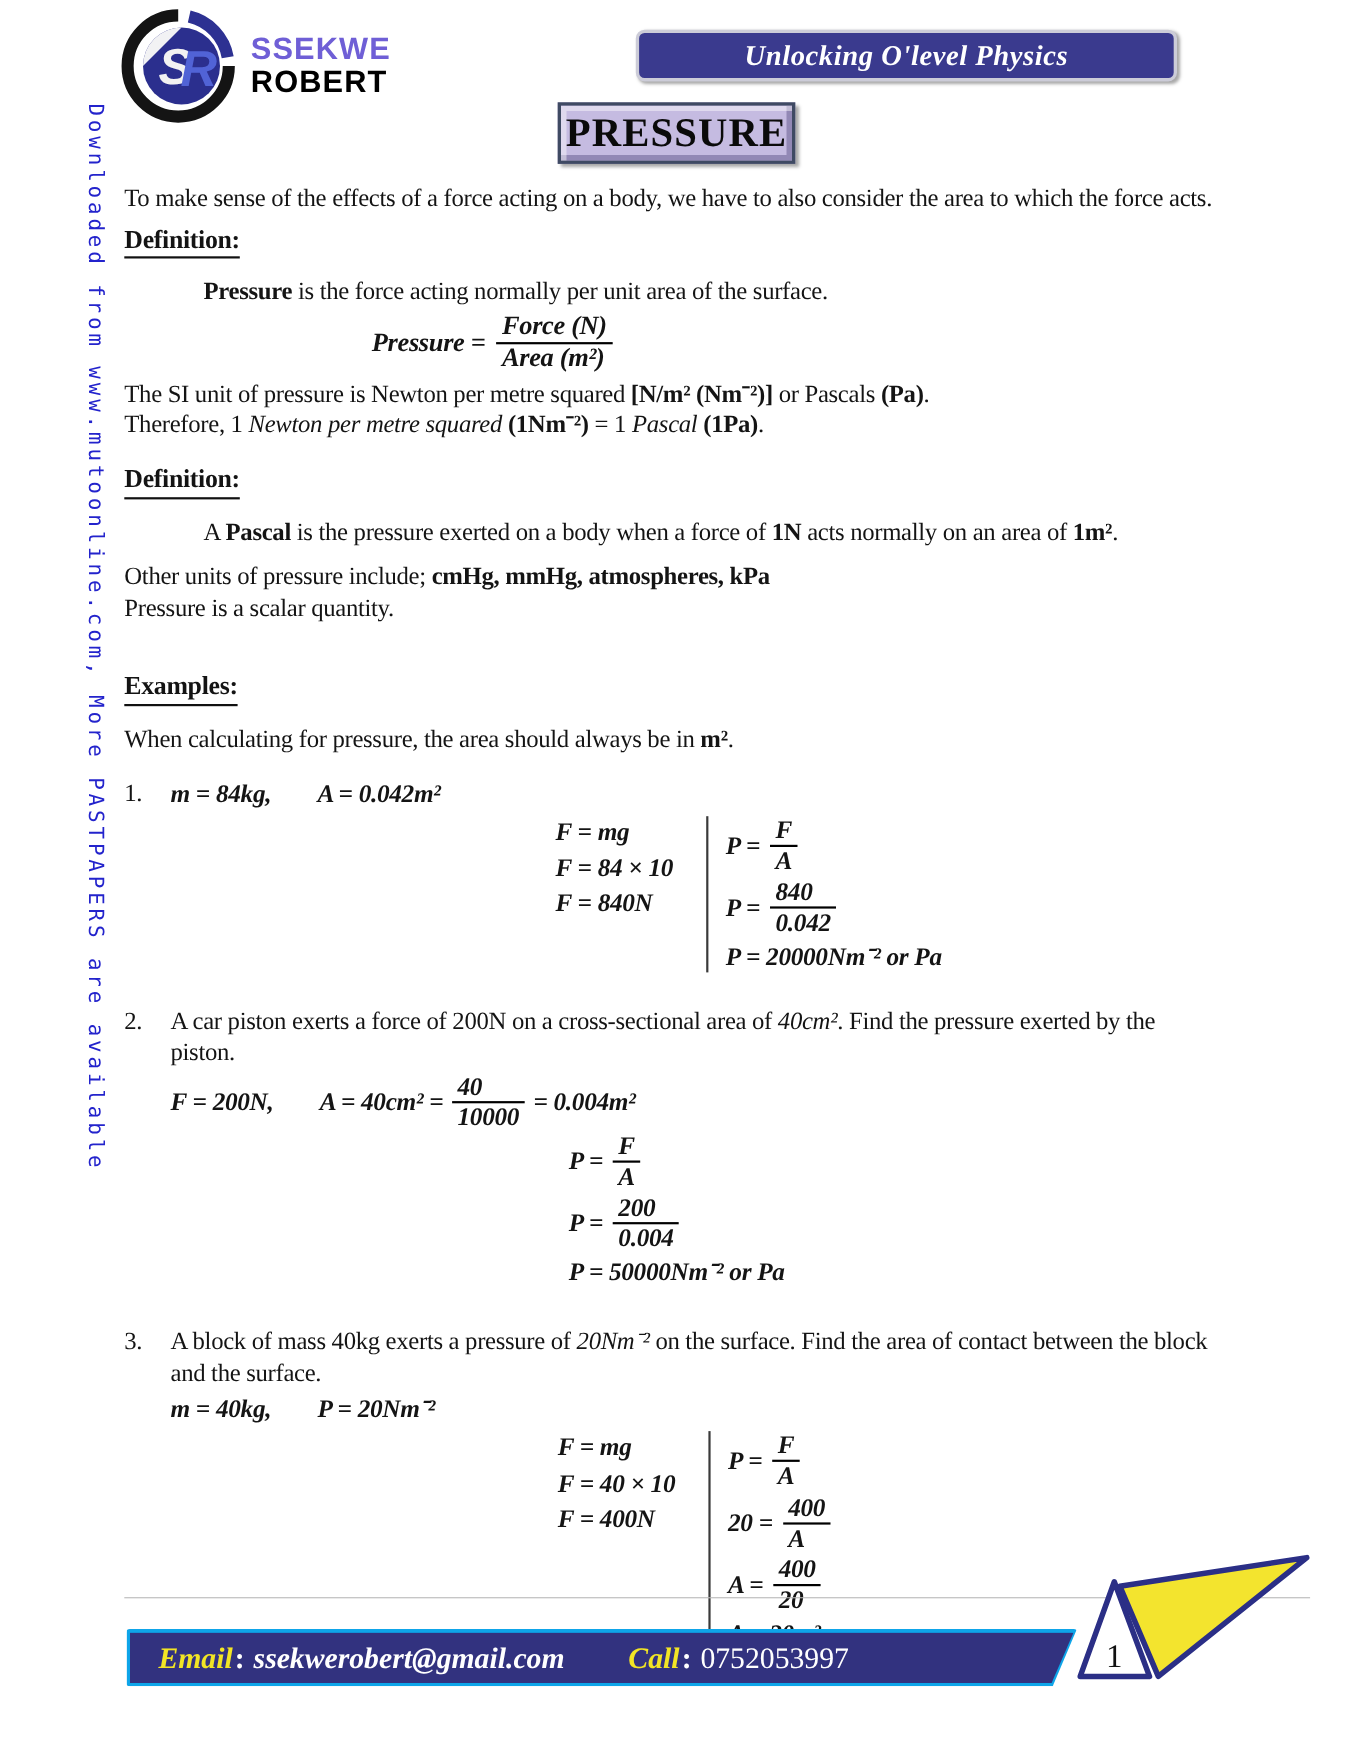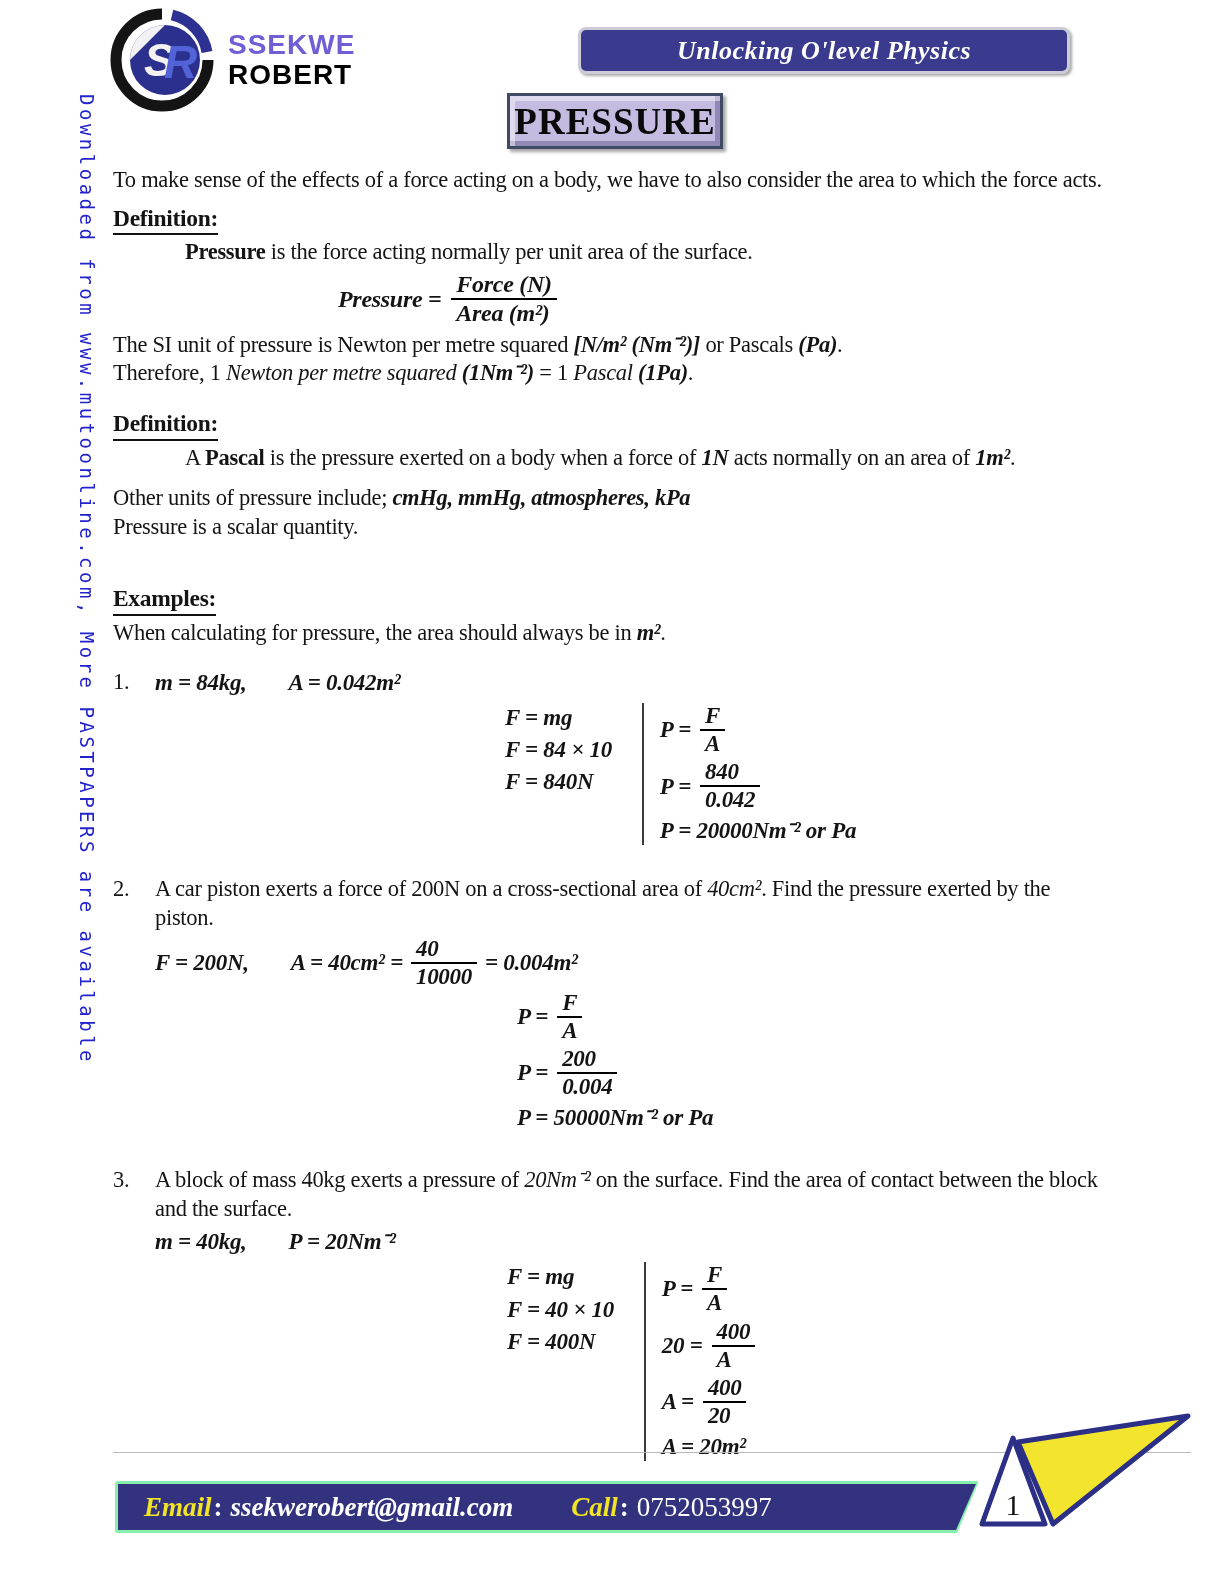--- a/index.html
+++ b/index.html
@@ -39,27 +39,27 @@
     font-size:37px; font-weight:bold; letter-spacing:1px; color:#0a0a0a;
   }
 
   
   .content {
     position:absolute; left:113px; top:166px; width:997px;
     font-size:22.5px; line-height:1.27; letter-spacing:-0.3px;
   }
   .heading {
     display:inline-block; font-weight:bold; font-size:23.5px;
-    border-bottom:2.5px solid #111; margin-top:9px; margin-bottom:3px;
+    border-bottom:2.5px solid #111; margin-top:9px; margin-bottom:16px;
   }
   .sp { margin-top:12px; }
   .indent { padding-left:72px; }
   .b { font-weight:bold; }
   .it { font-style:italic; }
-  .math { font-weight:bold; font-style:italic; }
+  .math { font-weight:bold; }
   .mathq { font-style:italic; }
 
   .frac { display:inline-flex; flex-direction:column; text-align:left; vertical-align:middle; line-height:1.12; }
   .frac .num { display:block; border-bottom:2px solid #000; padding:0 5px; }
   .frac .den { display:block; padding:0 5px; }
 
   .formula-row {
     display:flex; align-items:center; gap:10px; margin:4px 0 4px 225px;
     font-size:24px; font-weight:bold; font-style:italic;
   }
@@ -78,21 +78,21 @@
   .mrow { display:flex; align-items:center; gap:9px; font-weight:bold; font-style:italic; }
   .indent-sol1 { margin-left:350px; }
   .indent-sol2 { margin-left:362px; }
   .indent-sol3 { margin-left:352px; }
   .center-col { display:flex; flex-direction:column; gap:3px; font-size:23px; }
 
   
   .rule { position:absolute; left:113px; top:1452px; width:1078px; border-top:1.5px solid #b8b8b8; }
   .footer-outer {
     position:absolute; left:115px; top:1481px; width:864px; height:52px;
-    background:#86efac; clip-path:polygon(0 0, 100% 0, calc(100% - 22px) 100%, 0 100%);
+    background:#0ea5e9; clip-path:polygon(0 0, 100% 0, calc(100% - 22px) 100%, 0 100%);
     box-shadow:2px 3px 3px rgba(0,0,0,0.25); border-radius:3px;
   }
   .footer-bar {
     position:absolute; left:3px; top:3px; right:3px; bottom:3px;
     background:#32327f; clip-path:polygon(0 0, 100% 0, calc(100% - 20px) 100%, 0 100%);
     display:flex; align-items:center; padding-left:26px; font-size:27px; white-space:nowrap;
   }
   .f-label { color:#f2e525; font-weight:bold; font-style:italic; }
   .f-colon { color:#ffffff; font-weight:bold; padding:0 8px 0 2px; }
   .f-value { color:#ffffff; font-weight:bold; font-style:italic; }

